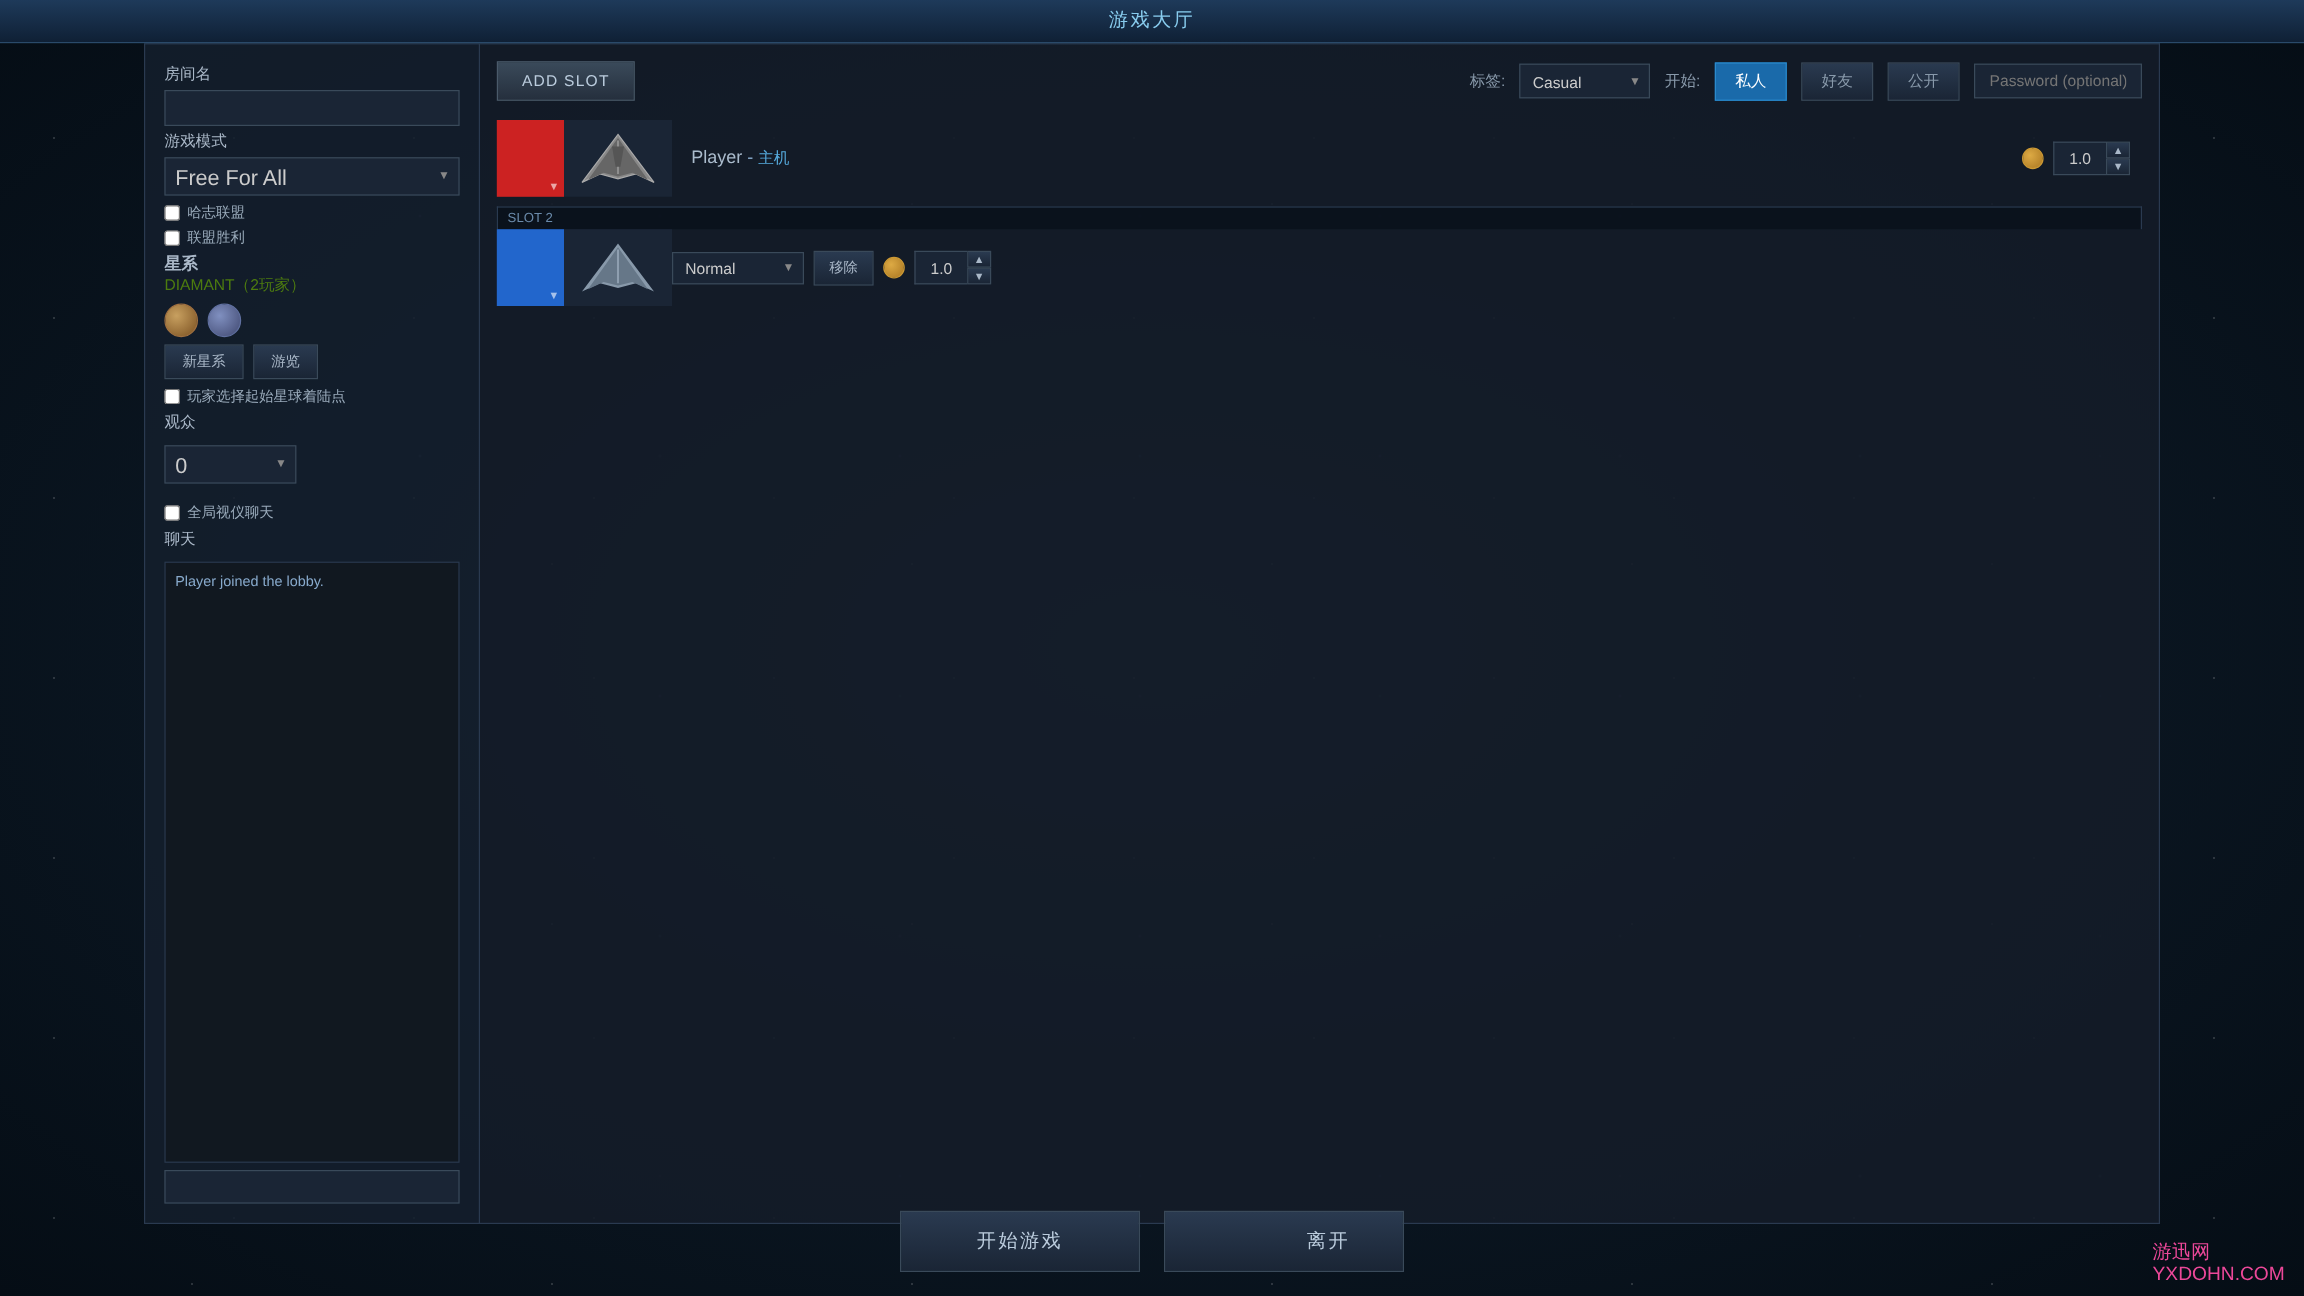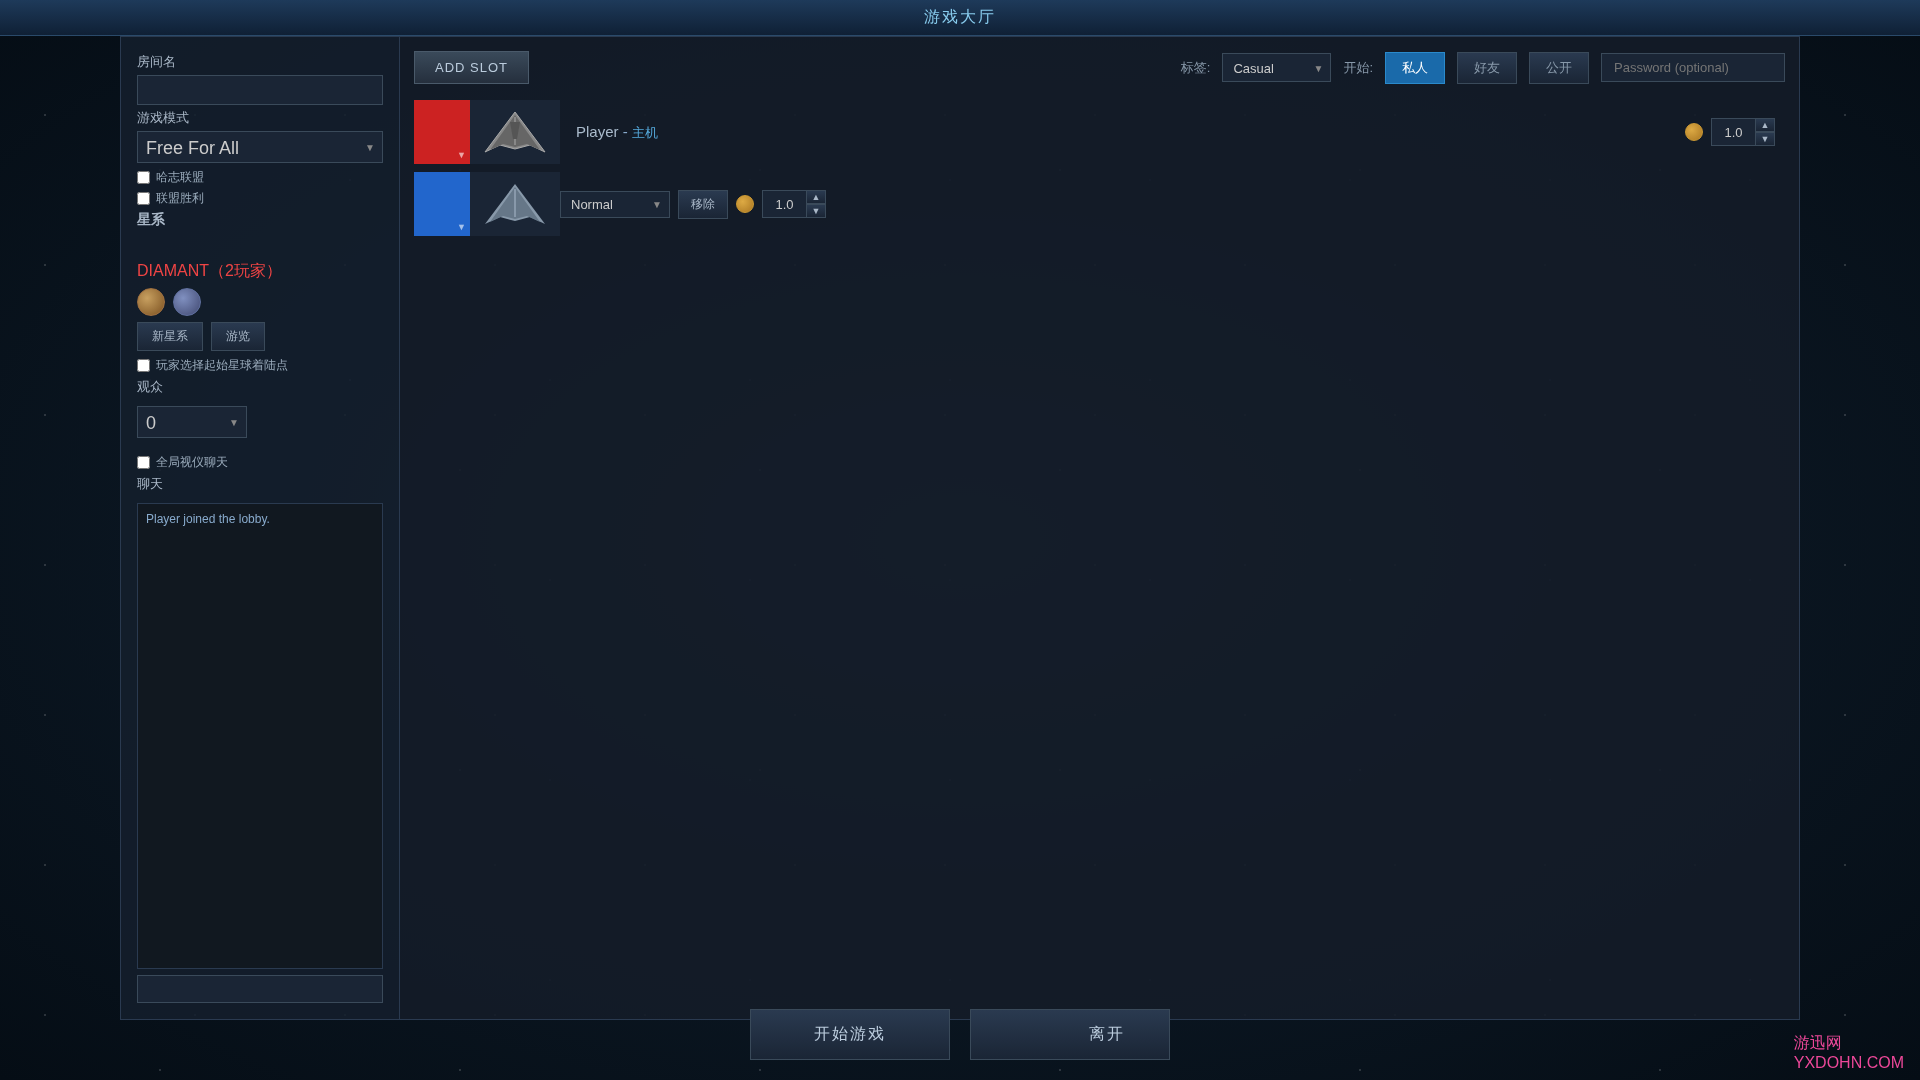--- a/index.html
+++ b/index.html
@@ -130,23 +130,22 @@
       cursor: pointer;
     }
 
     .section-title {
       font-size: 14px;
       color: #aab8c8;
       font-weight: bold;
     }
 
     .star-system-label {
-      font-size: 16px;
-      color: #ef4444;
-      margin-top: 32px;
+      font-size: 13px;
+      color: #4d7c0f;
     }
 
     .star-icons {
       display: flex;
       gap: 8px;
       margin: 6px 0;
     }
 
     .star-icon {
       width: 28px;
@@ -299,21 +298,21 @@
       cursor: pointer;
     }
 
     .password-input {
       background: #1a2535;
       border: 1px solid #3a4a5a;
       color: #666;
       padding: 6px 12px;
       font-size: 13px;
       outline: none;
-      width: 184px;
+      width: 140px;
     }
 
     .color-block {
       width: 56px;
       height: 100%;
       background: #cc2222;
       display: flex;
       align-items: center;
       justify-content: center;
       position: relative;
@@ -639,20 +638,23 @@
             <div class="speed-btns">
               <button class="speed-btn">▲</button>
               <button class="speed-btn">▼</button>
             </div>
           </div>
         </div>
       </div>
     </div>
 
     <div class="slot-wrapper">
+      <div style="font-size:11px;color:#6a8aaa;padding:3px 8px;background:rgba(10,18,28,0.9);border:1px solid #2a3a50;border-bottom:none;">
+        <span>SLOT 2</span>
+      </div>
       <div class="slot-inner">
         <div class="color-block blue">
           <span class="color-dropdown-arrow">▼</span>
         </div>
         <div class="ship-preview">
           <svg class="ship-svg" viewBox="0 0 80 50">
             <polygon points="40,5 70,45 55,38 40,42 25,38 10,45" fill="#8899aa" stroke="#aabb cc" stroke-width="1"></polygon>
             <polygon points="40,8 65,43 52,37 40,40 28,37 15,43" fill="#667788"></polygon>
             <line x1="40" y1="10" x2="40" y2="38" stroke="#aabbcc" stroke-width="1"></line>
           </svg>

